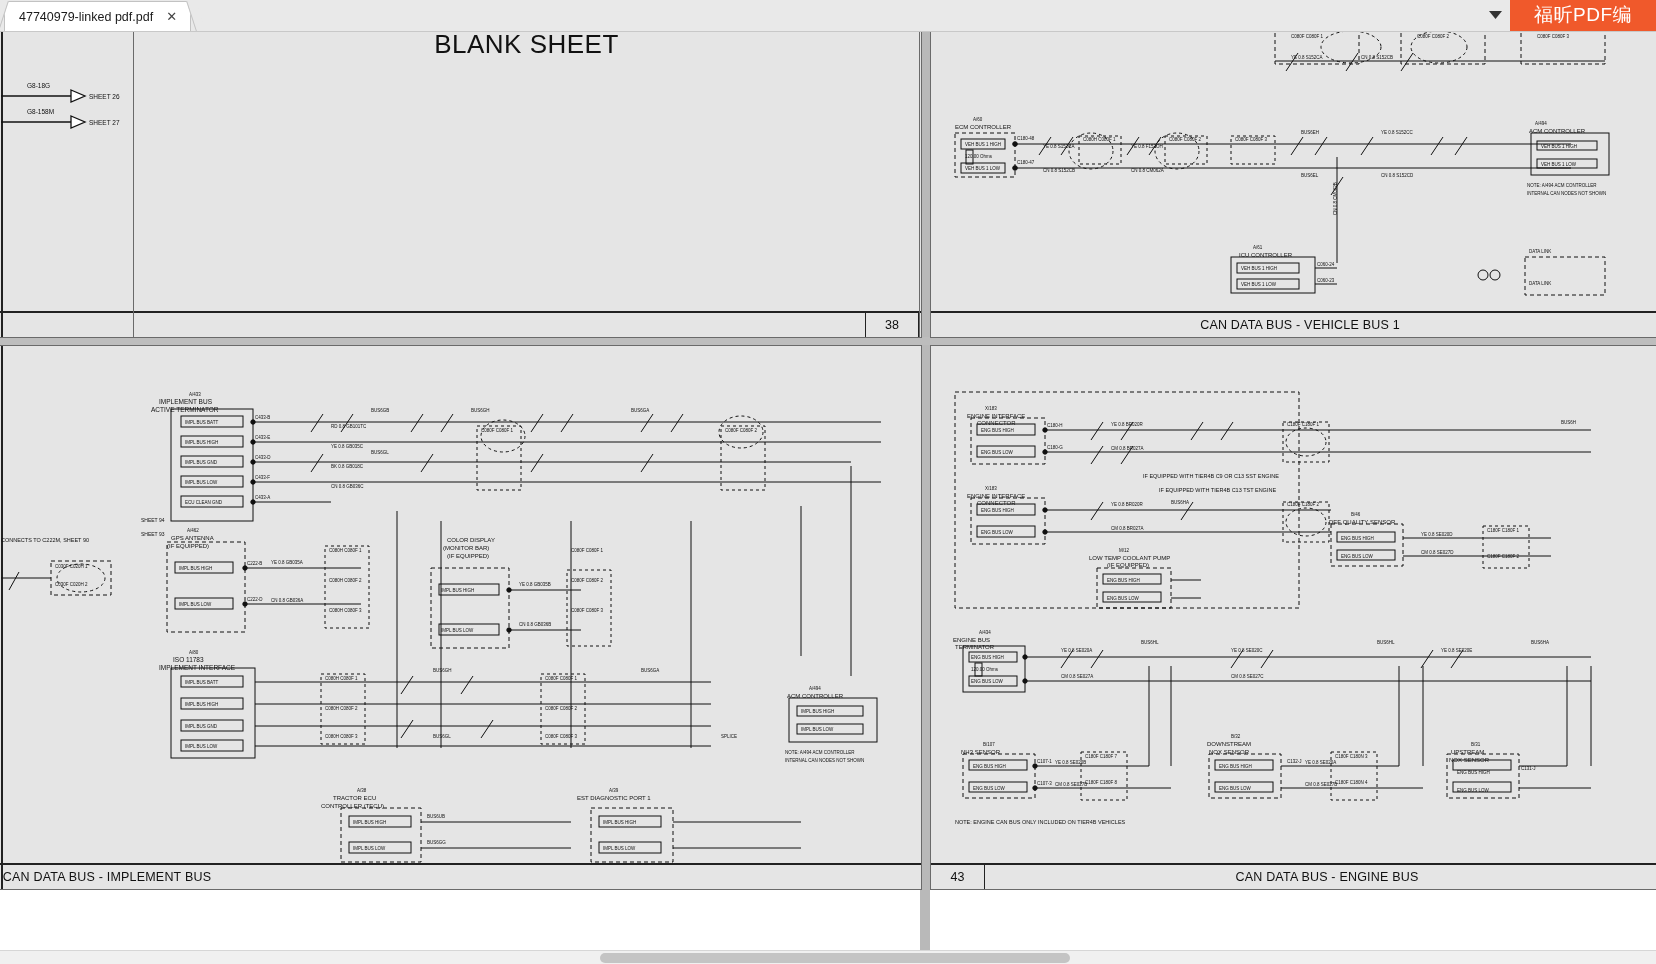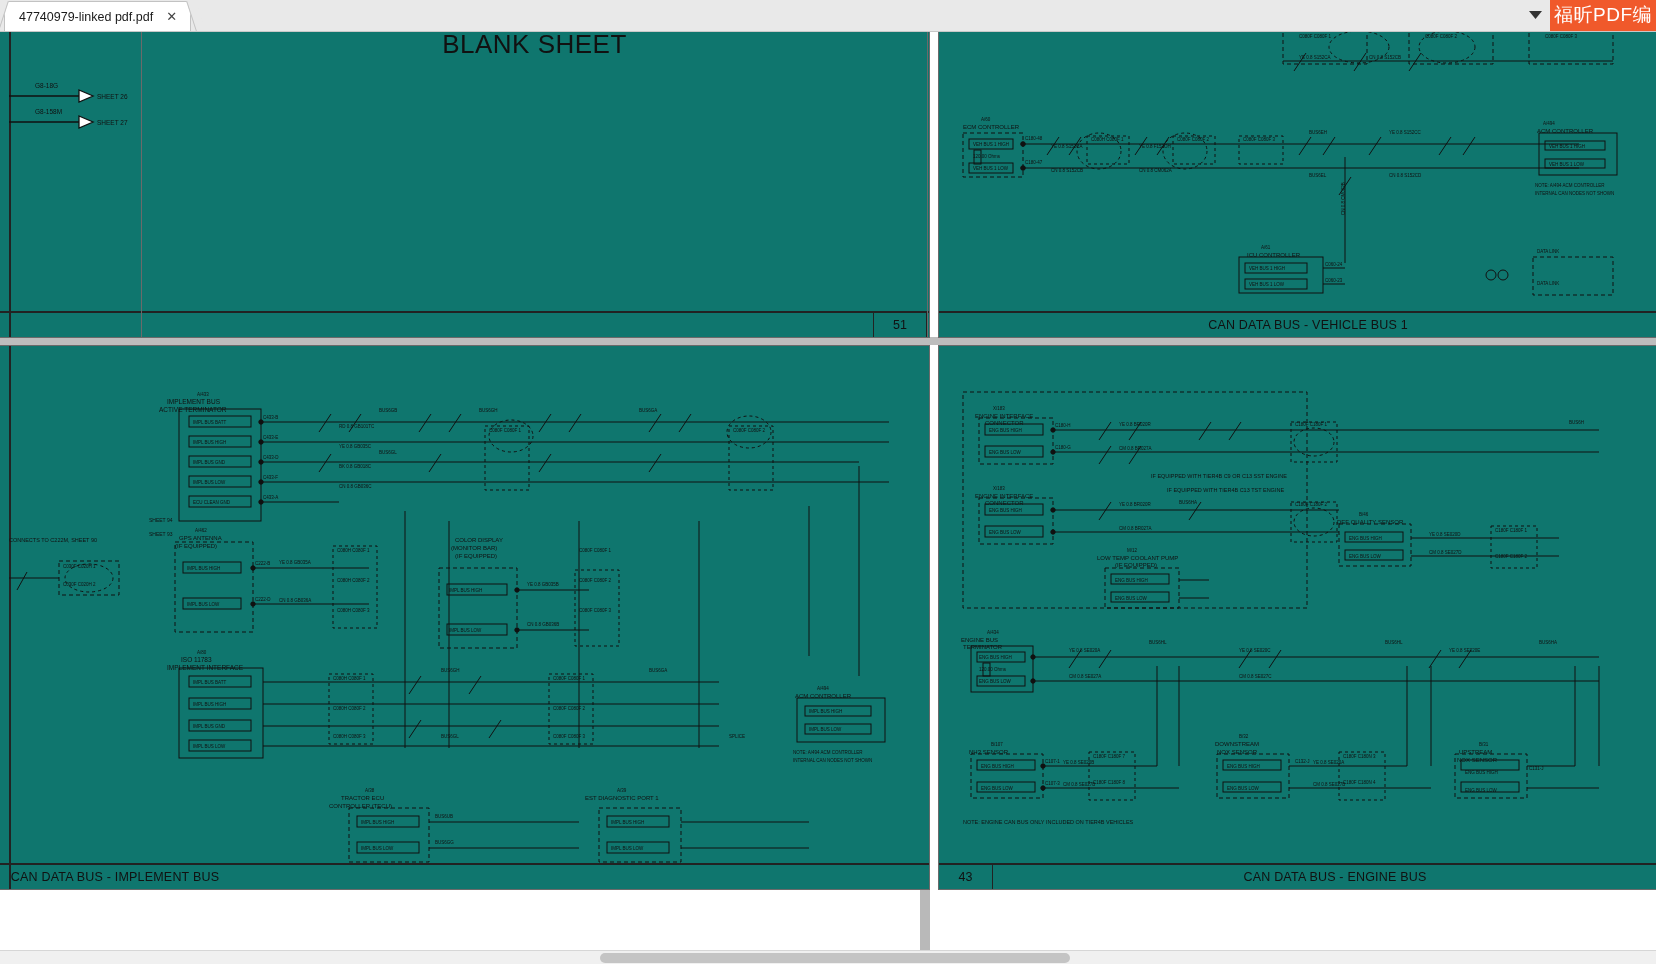--- a/index.html
+++ b/index.html
@@ -40,37 +40,36 @@
   .tab-slant-r { right: -11px; transform: skewX(18deg); border-left: 1px solid #c2c2c2; }
   #tabbar-right {
     margin-left: auto; display: flex; align-items: center; height: 32px;
   }
   #tab-dropdown {
     width: 30px; height: 32px; display: flex; align-items: center;
     justify-content: center; cursor: pointer;
   }
   #tab-dropdown svg { display: block; }
   #brand-badge {
-    height: 32px; padding: 0 4px;
+    height: 32px; padding: 0 24px;
     background: #f0592b; color: #ffffff;
     display: flex; align-items: center;
     font-size: 19px; letter-spacing: .5px;
     white-space: nowrap; overflow: hidden;
   }
 
   
   #doc-area {
     position: absolute; left: 0; top: 32px;
     width: 1656px; height: 932px;
     background: #ffffff; overflow: hidden;
   }
   .page {
-    position: absolute; background: #0f766e;
+    position: absolute; background: #e5e5e5;
     border: 1px solid #6a6a6a;
-    margin-left: 8px;
   }
   
   .gutter-v {
     position: absolute; top: 0; width: 10px; height: 932px;
     background: #b9b9b9;
   }
   .gutter-h {
     position: absolute; left: 0; width: 1656px; height: 8px;
     background: #bdbdbd;
   }
@@ -172,21 +171,21 @@
         <div style="width:1630px"></div>
       </div>
     </div>
   </div>
 
   <div class="page" style="left:133px; top:-28px; width:787px; height:334px;">
     <div class="sheet">
       <div class="blank-sheet-label">BLANK SHEET</div>
       <div class="titlebar">
         <div style="flex:1"></div>
-        <div class="pgnum left-edge">51</div>
+        <div class="pgnum left-edge">38</div>
       </div>
     </div>
   </div>
 
   <div class="page" style="left:930px; top:-28px; width:740px; height:334px;">
     <div class="sheet">
       <div class="sch">
         <svg width="740" height="334">
           <g stroke="#111" stroke-width="1" fill="none">
 

